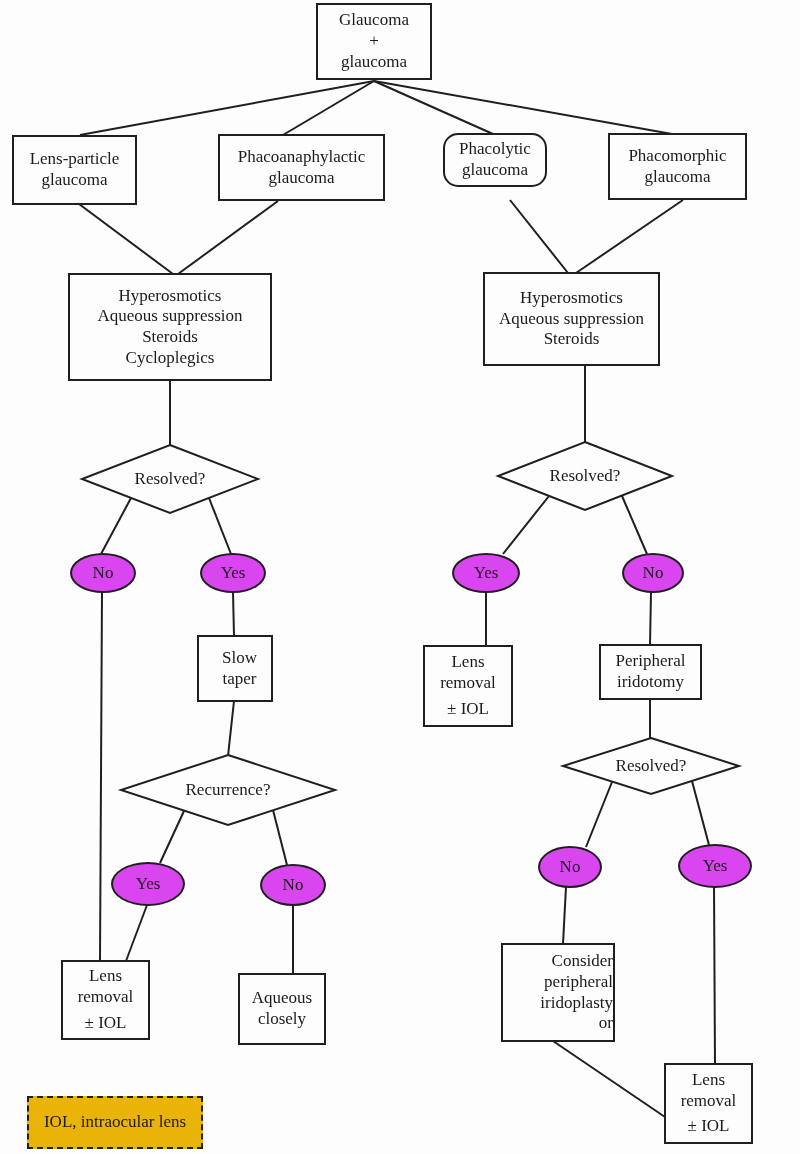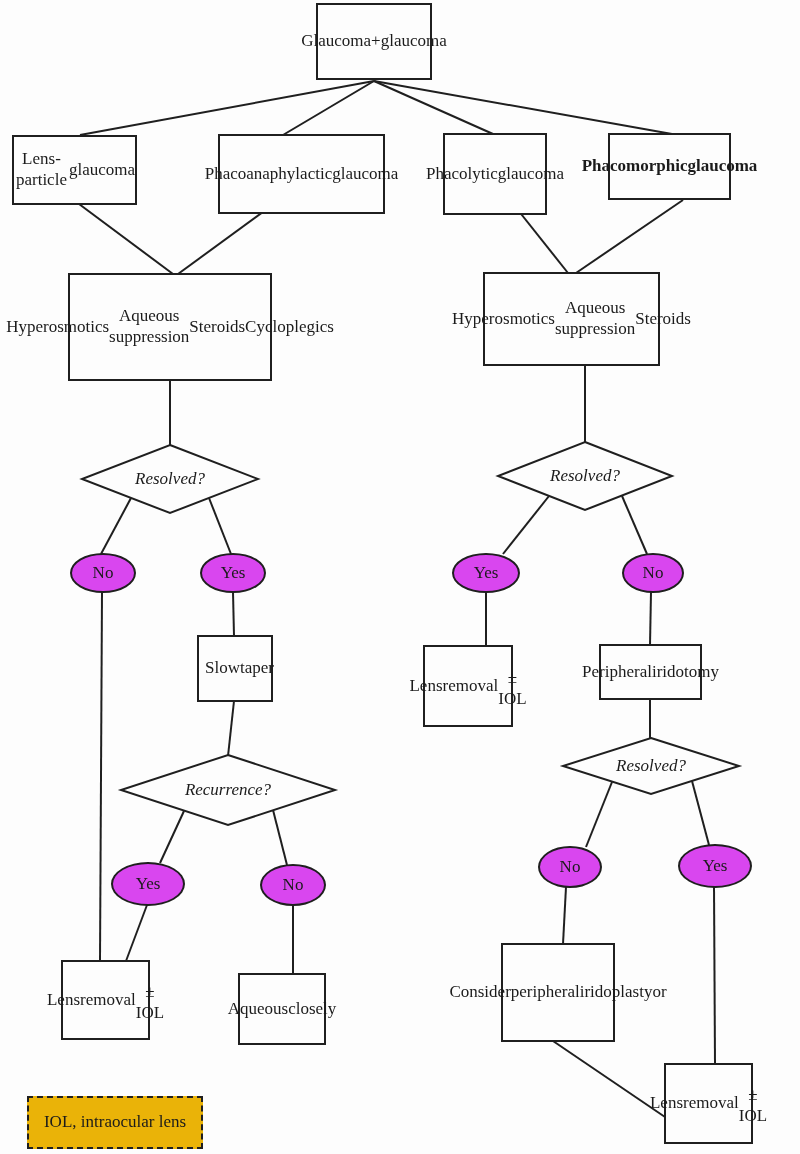--- a/index.html
+++ b/index.html
@@ -12,29 +12,30 @@
     color: #1b1b1b;
     overflow: hidden;
   }
   svg.wires { position: absolute; left: 0; top: 0; }
   svg.wires line { stroke: #1f1f1f; stroke-width: 2; }
   svg.wires polygon { fill: #fdfdfd; stroke: #1f1f1f; stroke-width: 2; }
   .node {
     position: absolute;
     box-sizing: border-box;
     display: flex;
+    flex-direction: column;
     align-items: center;
     justify-content: center;
     text-align: center;
     font-size: 17px;
     line-height: 1.22;
   }
   .rect { border: 2px solid #1f1f1f; background: #fdfdfd; }
   .oval { border: 2px solid #1f1f1f; border-radius: 50%; background: #d946ef; }
-  .dlabel { background: transparent; font-style: italic; }
+  .dlabel { background: transparent; }
   .legend { border: 2px dashed #1f1f1f; background: #eab308; justify-content: center; }
   .ln { display: block; }
   .ln.gap { margin-top: 5px; }
 </style>
 </head>
 <body>
 
 <div class="page">
 
   <svg class="wires" width="800" height="1154">
@@ -81,29 +82,29 @@
   <div class="node rect" style="left:316px;top:3px;width:116px;height:77px;">
     <span class="ln">Glaucoma</span>
     <span class="ln">+</span>
     <span class="ln">glaucoma</span>
   </div>
 
   <div class="node rect" style="left:12px;top:135px;width:125px;height:70px;">
     <span class="ln">Lens-particle</span>
     <span class="ln">glaucoma</span>
   </div>
-  <div class="node rect" style="left:218px;top:134px;width:167px;height:80px;">
+  <div class="node rect" style="left:218px;top:134px;width:167px;height:67px;">
     <span class="ln">Phacoanaphylactic</span>
     <span class="ln">glaucoma</span>
   </div>
-  <div class="node rect" style="left:443px;top:133px;width:104px;height:82px;">
+  <div class="node rect" style="left:443px;top:133px;width:104px;height:54px;border-radius:15px;">
     <span class="ln">Phacolytic</span>
     <span class="ln">glaucoma</span>
   </div>
-  <div class="node rect" style="left:608px;top:133px;width:123px;height:67px;font-weight:bold;">
+  <div class="node rect" style="left:608px;top:133px;width:139px;height:67px;">
     <span class="ln">Phacomorphic</span>
     <span class="ln">glaucoma</span>
   </div>
 
   <div class="node rect" style="left:68px;top:273px;width:204px;height:108px;">
     <span class="ln">Hyperosmotics</span>
     <span class="ln">Aqueous suppression</span>
     <span class="ln">Steroids</span>
     <span class="ln">Cycloplegics</span>
   </div>
@@ -172,21 +173,21 @@
     <span class="ln">iridotomy</span>
   </div>
 
   <div class="node oval" style="left:538px;top:846px;width:64px;height:42px;">
     <span class="ln">No</span>
   </div>
   <div class="node oval" style="left:678px;top:844px;width:74px;height:44px;">
     <span class="ln">Yes</span>
   </div>
 
-  <div class="node rect" style="left:501px;top:943px;width:114px;height:99px;">
+  <div class="node rect" style="left:501px;top:943px;width:114px;height:99px;align-items:flex-end;">
     <span class="ln">Consider</span>
     <span class="ln">peripheral</span>
     <span class="ln">iridoplasty</span>
     <span class="ln">or</span>
   </div>
   <div class="node rect" style="left:664px;top:1063px;width:89px;height:81px;">
     <span class="ln">Lens</span>
     <span class="ln">removal</span>
     <span class="ln gap">± IOL</span>
   </div>

